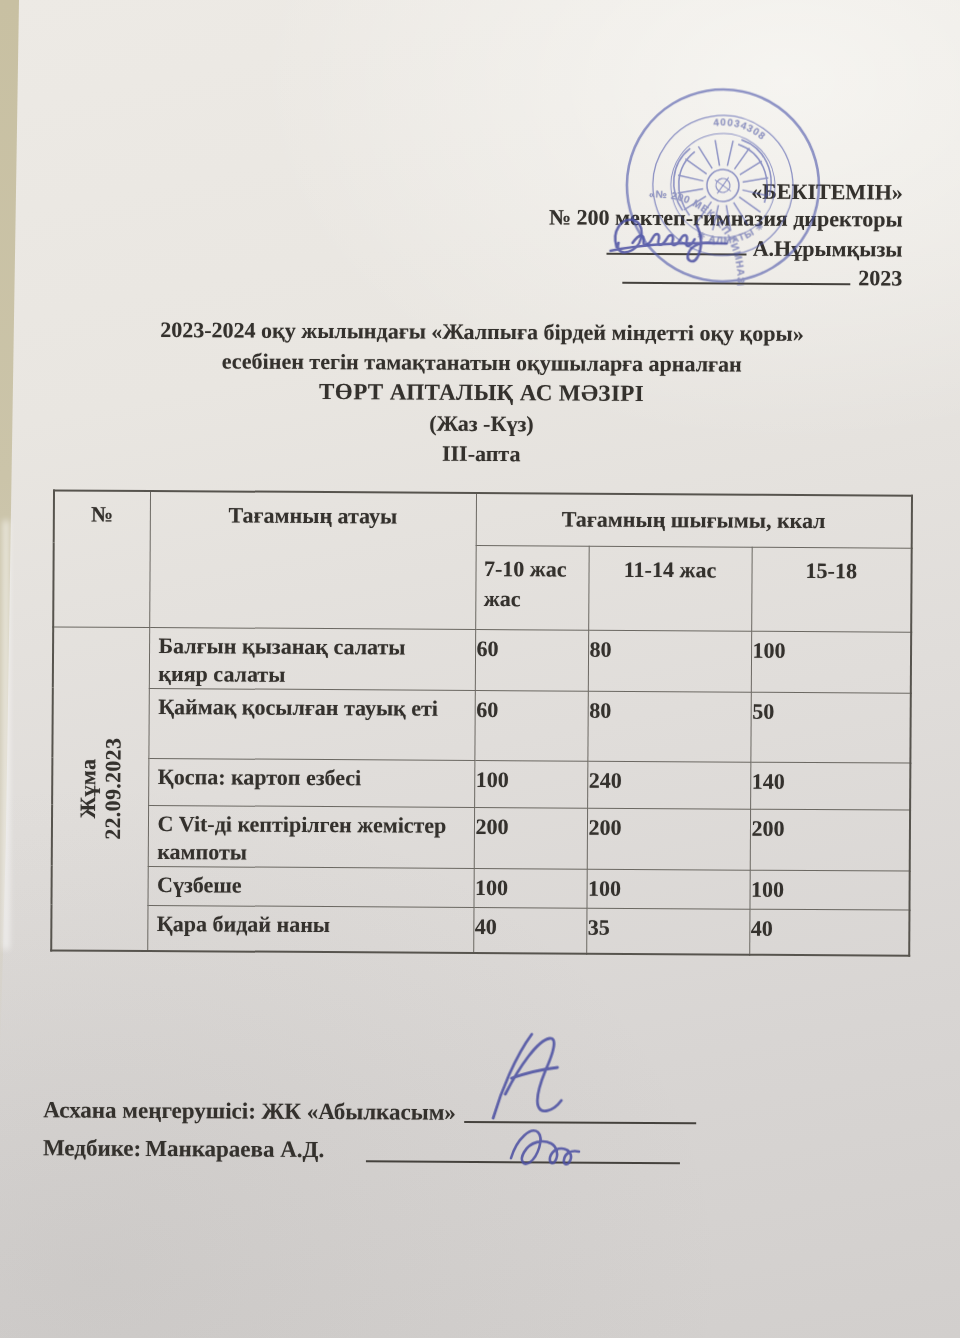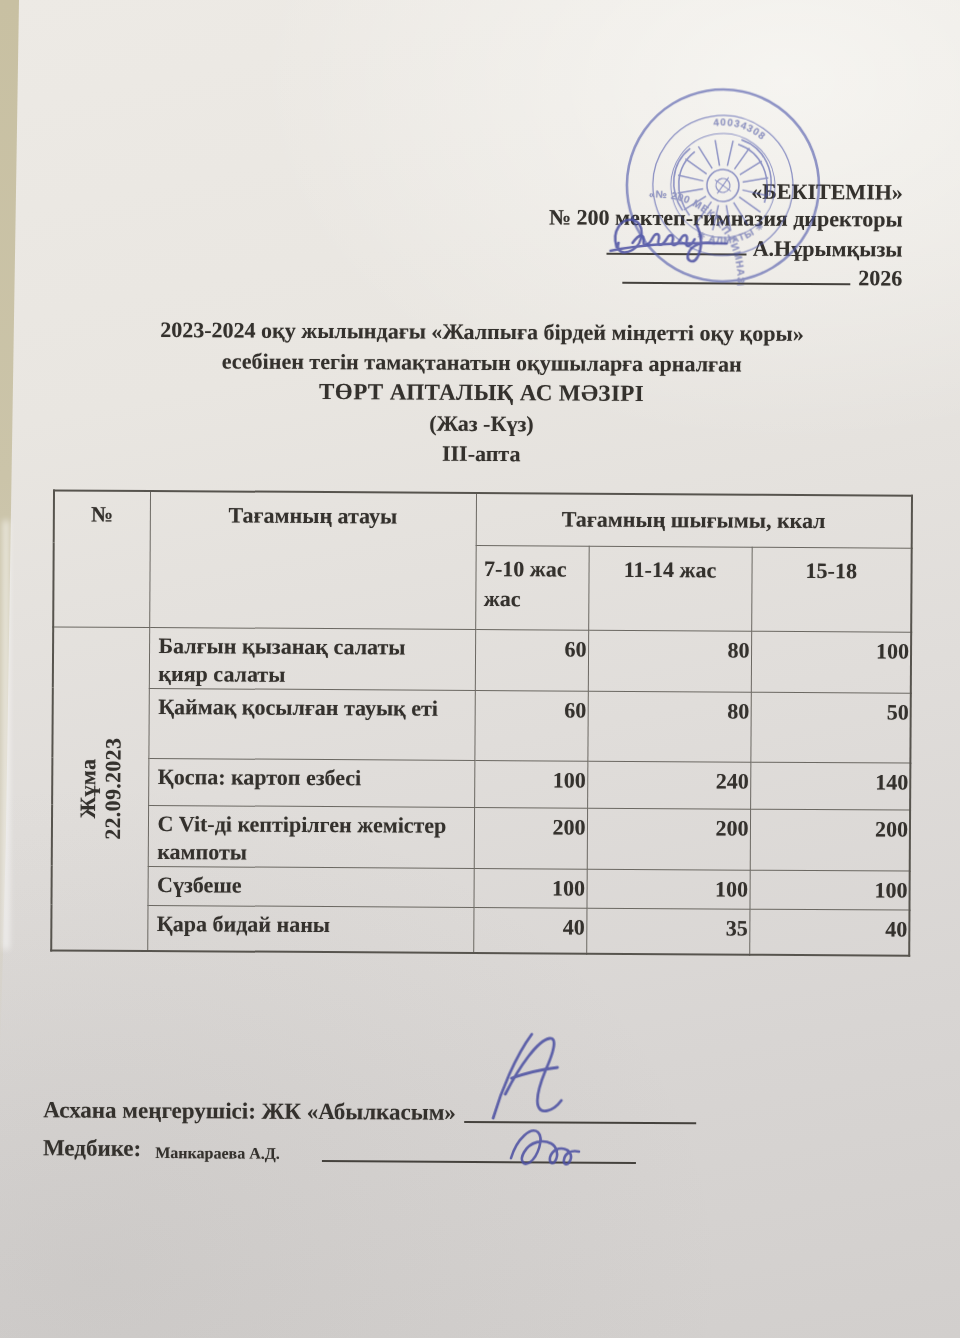--- a/index.html
+++ b/index.html
@@ -43,33 +43,33 @@
     border-collapse:collapse; table-layout:fixed; border:2.5px solid #57544e;}
   .menu th,.menu td{border:1.8px solid #6b6862; font-weight:bold; font-size:22px; overflow:hidden;}
   tr.h1{height:52px;} tr.h2{height:84px;}
   .th-no,.th-dish{vertical-align:top; padding-top:10px; text-align:center;}
   .th-kcal{text-align:center; vertical-align:middle;}
   .th-age{vertical-align:top; padding-top:8px; white-space:pre-line; line-height:30px;}
   .th-age.a1{text-align:left; padding-left:8px;margin-left:10px;}
   tr.r0{height:56px;} tr.r1{height:70px;} tr.r2{height:47px;}
   tr.r3{height:56px;} tr.r4{height:39px;} tr.r5{height:46px;}
   td.dish{text-align:left; vertical-align:top; padding:4px 4px 0 9px; white-space:pre-line; line-height:28px;}
-  td.val{text-align:right; vertical-align:top; padding-top:6px;}
+  td.val{text-align:left; vertical-align:top; padding-top:6px;}
   td.day-cell{position:relative;}
   .day-rot{position:absolute; top:50%; left:50%;
     transform:translate(-50%,-50%) rotate(-90deg);
     white-space:pre; text-align:center; font-weight:bold; font-size:22px;
     line-height:25px; letter-spacing:.3px;}
 
   
   .footer{position:absolute; left:46px; top:1092px; width:880px; font-weight:bold;}
   .f-row{display:flex; align-items:flex-end; height:34px;}
   .f-row.second{margin-top:4px;}
   .lbl{font-size:23px; white-space:nowrap;}
-  .nurse-name{font-size:16px; margin-left:14px; white-space:nowrap;}
+  .nurse-name{font-size:23px; margin-left:4px; white-space:nowrap;}
   .sig-line{border-bottom:2px solid #45423d; flex:0 0 auto;}
   .l1{width:232px; margin-left:8px; margin-bottom:3px;}
   .l2{width:314px; margin-left:42px; margin-bottom:1px;}
 
   
   .ink{position:absolute; filter:blur(.3px);}
   .stamp{position:absolute; left:620px; top:84px; opacity:.62; filter:blur(.4px);}
   .stamp text{font-family:"Liberation Sans", sans-serif; font-weight:bold; fill:#515aac;}
 </style>
 </head>
@@ -81,21 +81,21 @@
 
   <div class="content">
 
     <div class="approval">
       <div class="a-line1">«БЕКІТЕМІН»</div>
       <div class="a-line2">№ 200 мектеп-гимназия директоры</div>
       <div class="a-line3">
         <span class="u u1"></span><span>А.Нұрымқызы</span>
       </div>
       <div class="a-line4">
-        <span class="u u2"></span><span>2026</span>
+        <span class="u u2"></span><span>2023</span>
       </div>
     </div>
 
     <svg class="ink" style="left:606px; top:212px;" width="150" height="54" viewBox="0 0 150 54">
       <g fill="none" stroke="#4d51a3" stroke-width="2.6" stroke-linecap="round" opacity=".85">
         <path d="M8,34 C3,18 13,5 24,7 C36,9 36,30 24,37 C15,42 7,39 10,30"></path>
         <path d="M24,30 C31,20 36,21 35,28 C34,34 40,33 44,25 C47,19 52,20 50,27 C48,34 54,33 58,26 C61,20 66,21 64,28 C62,34 68,33 72,26 C75,20 80,21 78,28 C76,35 82,34 86,26"></path>
         <path d="M88,12 C93,22 94,34 89,44 C85,51 77,48 80,40 C83,31 95,28 106,30"></path>
         <path d="M2,38 C35,31 75,29 118,30"></path>
       </g>

